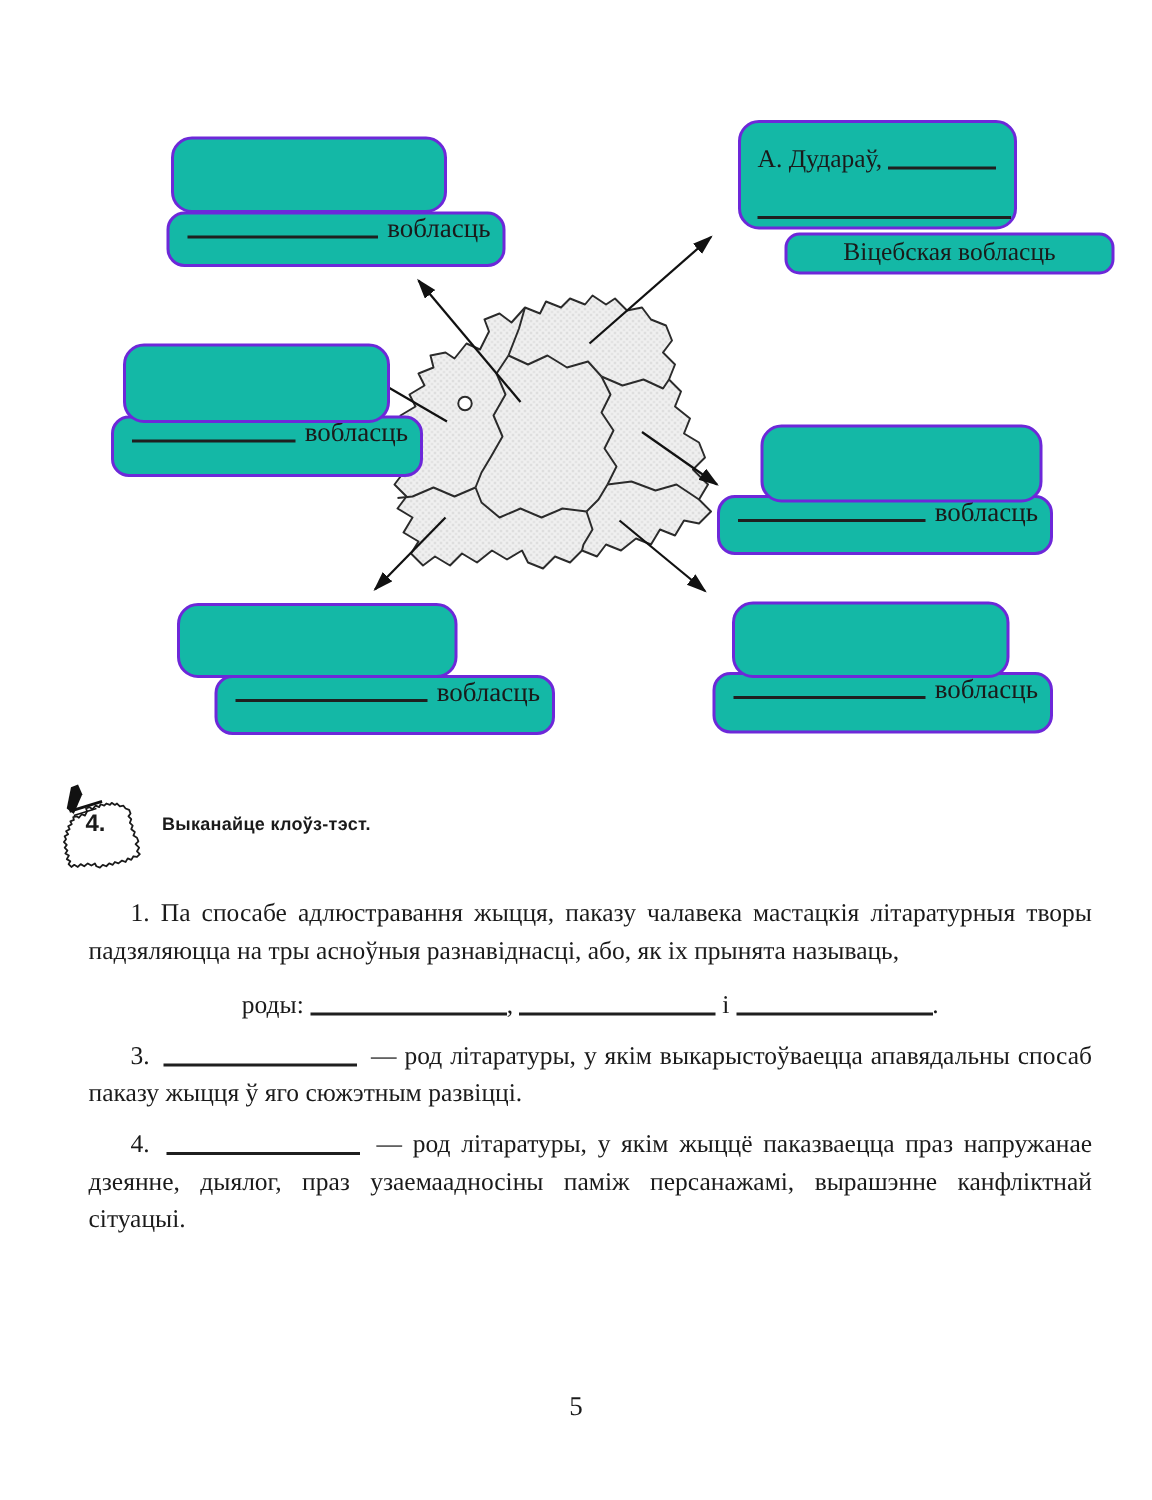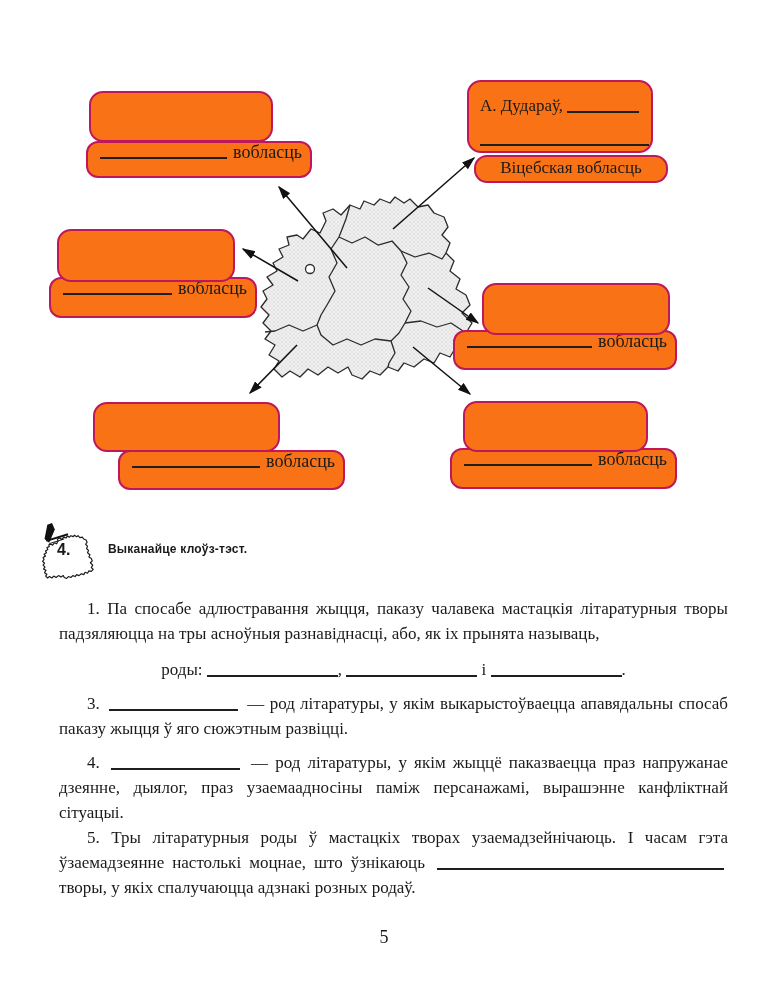--- a/index.html
+++ b/index.html
@@ -1,21 +1,21 @@
 <!DOCTYPE html>
 <html><head>
 <meta charset="utf-8">
 <style>
   html,body{margin:0;padding:0;background:#ffffff;}
   body{width:768px;height:1000px;position:relative;font-family:"Liberation Serif",serif;color:#1a1a1a;overflow:hidden;}
 
   
   #diagram{position:relative;width:768px;height:520px;}
   #diagram svg.layer{position:absolute;left:0;top:0;}
-  .box{position:absolute;background:#f97316;border:2px solid #be185d;border-radius:14px;box-sizing:border-box;}
+  .box{position:absolute;background:#14b8a6;border:2px solid #6d28d9;border-radius:14px;box-sizing:border-box;margin-left:25px;}
   .label-box{display:flex;align-items:flex-start;padding:0 8px 20px 12px;border-radius:12px;}
   .label-box .blank{margin:0 6px 3px 0;}
   .region-word{font-size:18px;white-space:nowrap;line-height:1;}
   .blank{display:inline-block;border-bottom:2px solid #1f1f1f;height:0.85em;vertical-align:-2px;}
 
   .author-box{padding:10px 8px 3px 11px;display:flex;flex-direction:column;justify-content:space-between;}
   .author-line{font-size:17px;white-space:nowrap;margin-top:4px;}
   .author-line .blank{width:72px;}
   .author-bottom-blank{display:block;border-bottom:2px solid #1f1f1f;width:169px;height:0;margin-top:auto;margin-bottom:2px;}
   .vitebsk-label{justify-content:center;align-items:center;padding:0 6px 3px 6px;border-radius:10px;}
@@ -80,21 +80,21 @@
       <line x1="413" y1="347" x2="470" y2="394"></line>
     </g>
   </svg>
 
   <div class="box label-box" style="left:86px;top:141px;width:226px;height:37px;">
     <span class="blank" style="width:133px;"></span>
     <span class="region-word">воблаcць</span>
   </div>
   <div class="box" style="left:89px;top:91px;width:184px;height:51px;"></div>
 
-  <div class="box label-box vitebsk-label" style="left:474px;top:155px;width:194px;height:28px;border-radius:13px;">
+  <div class="box label-box vitebsk-label" style="left:498px;top:155px;width:220px;height:28px;">
     <span class="region-word">Віцебская воблаcць</span>
   </div>
   <div class="box author-box" style="left:467px;top:80px;width:186px;height:73px;">
     <div class="author-line"><span>А. Дудараў,</span> <span class="blank"></span></div>
     <span class="author-bottom-blank"></span>
   </div>
 
   <div class="box label-box" style="left:49px;top:277px;width:208px;height:41px;">
     <span class="blank" style="width:112px;"></span>
     <span class="region-word">воблаcць</span>
@@ -143,16 +143,15 @@
     <span class="blank"></span>
     <span>і</span>
     <span class="blank"></span><span>.</span>
   </div>
 
 
   <p class="spaced"><span>3.</span> <span class="blank item-blank"></span> <span>— род літаратуры, у якім выкарыстоўваецца апавядальны спосаб паказу жыцця ў яго сюжэтным развіцці.</span></p>
 
   <p class="spaced"><span>4.</span> <span class="blank item-blank"></span> <span>— род літаратуры, у якім жыццё паказваецца праз напружанае дзеянне, дыялог, праз узаемаадносіны паміж персанажамі, вырашэнне канфліктнай сітуацыі.</span></p>
 
-  <p><span>5. Тры літаратурныя роды ў мастацкіх творах узаемадзейнічаюць. І часам гэта ўзаемадзеянне настолькі моцнае, што ўзнікаюць</span> <span class="blank long-blank"></span> <span>творы, у якіх спалучаюцца адзнакі розных родаў.</span></p>
 </div>
 
 <div id="page-number">5</div>
 
 </body></html>

